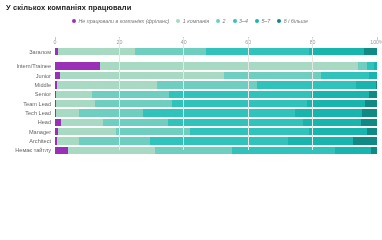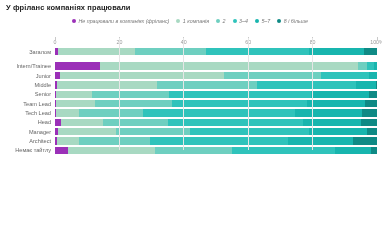--- a/index.html
+++ b/index.html
@@ -67,21 +67,21 @@
     font-size:5.6px;color:#666666;white-space:nowrap;text-align:right;
     line-height:7px;
   }
   .row-spacer{width:100%;}
 </style>
 </head>
 <body>
 
 <div id="chart-root">
 
-  <div id="chart-title">У фріланс компаніях працювали</div>
+  <div id="chart-title">У скількох компаніях працювали</div>
 
   <div id="legend">
       <div class="legend-item">
         <span class="legend-dot" style="background: rgb(155, 48, 184);"></span>
         <span class="legend-label">Не працювали в компаніях (фріланс)</span>
       </div>
       <div class="legend-item">
         <span class="legend-dot" style="background: rgb(168, 217, 194);"></span>
         <span class="legend-label">1 компанія</span>
       </div>

